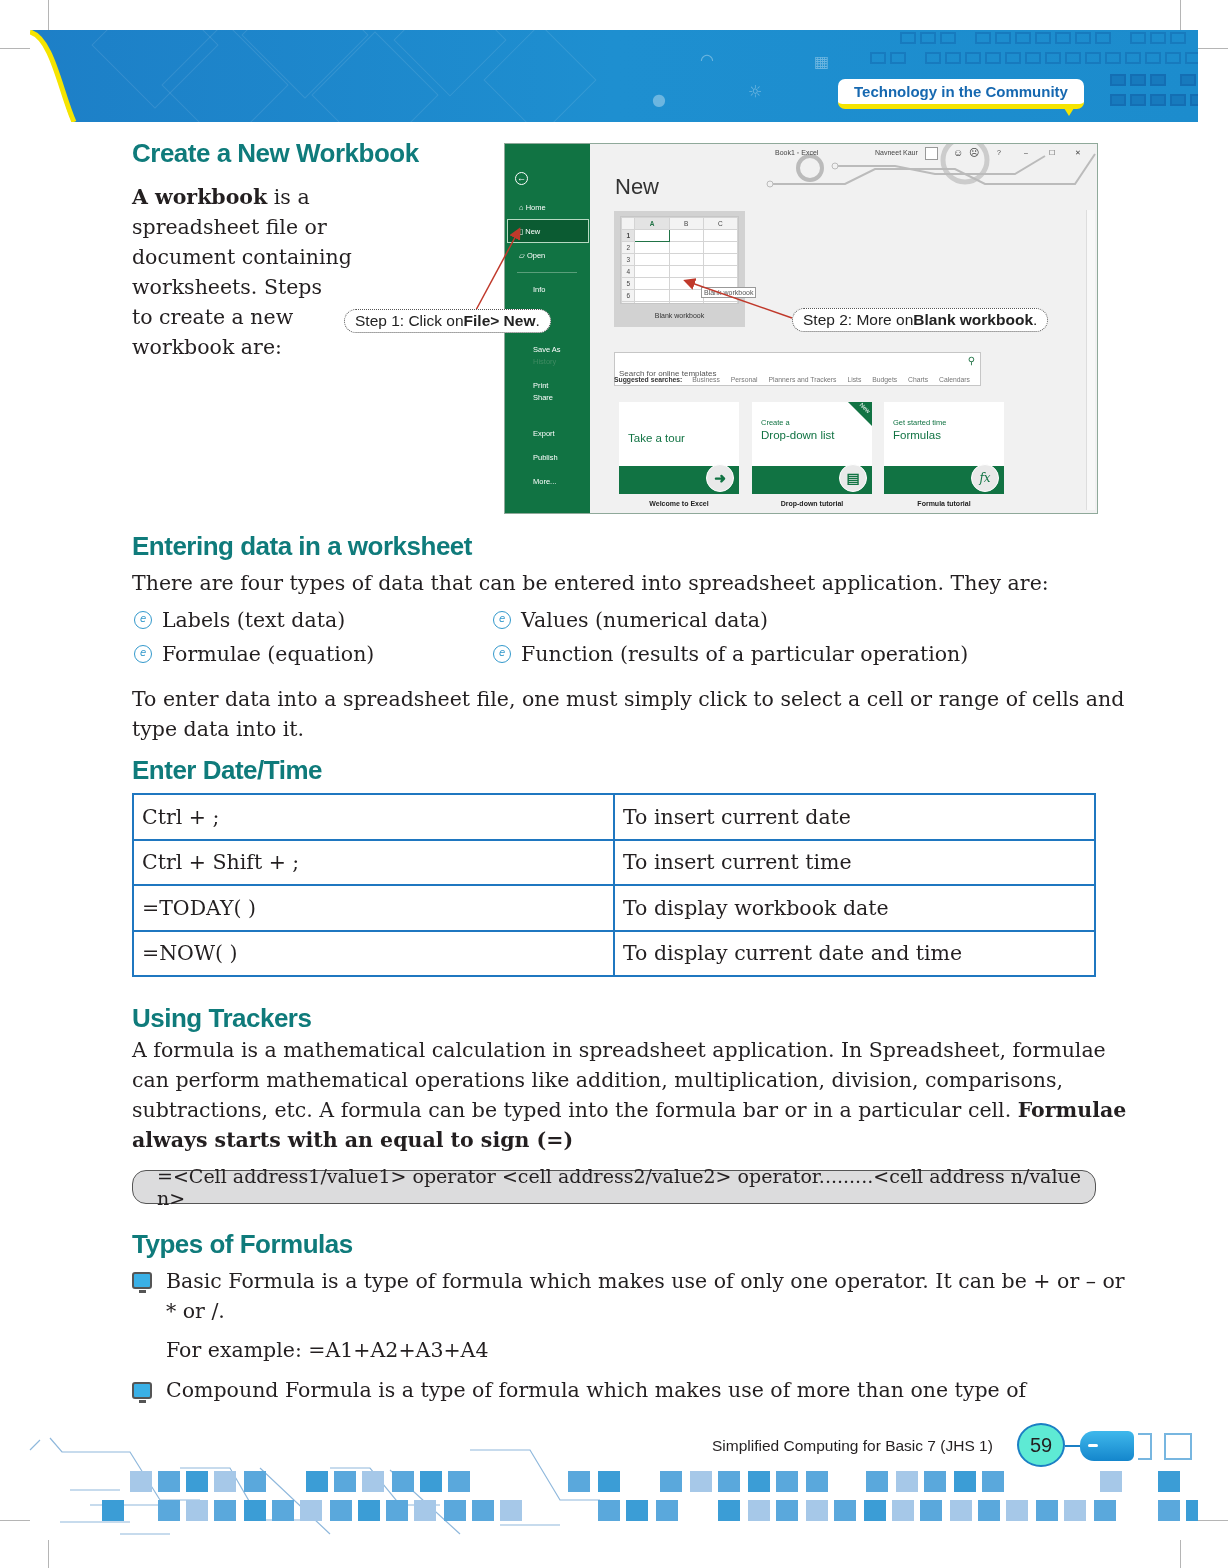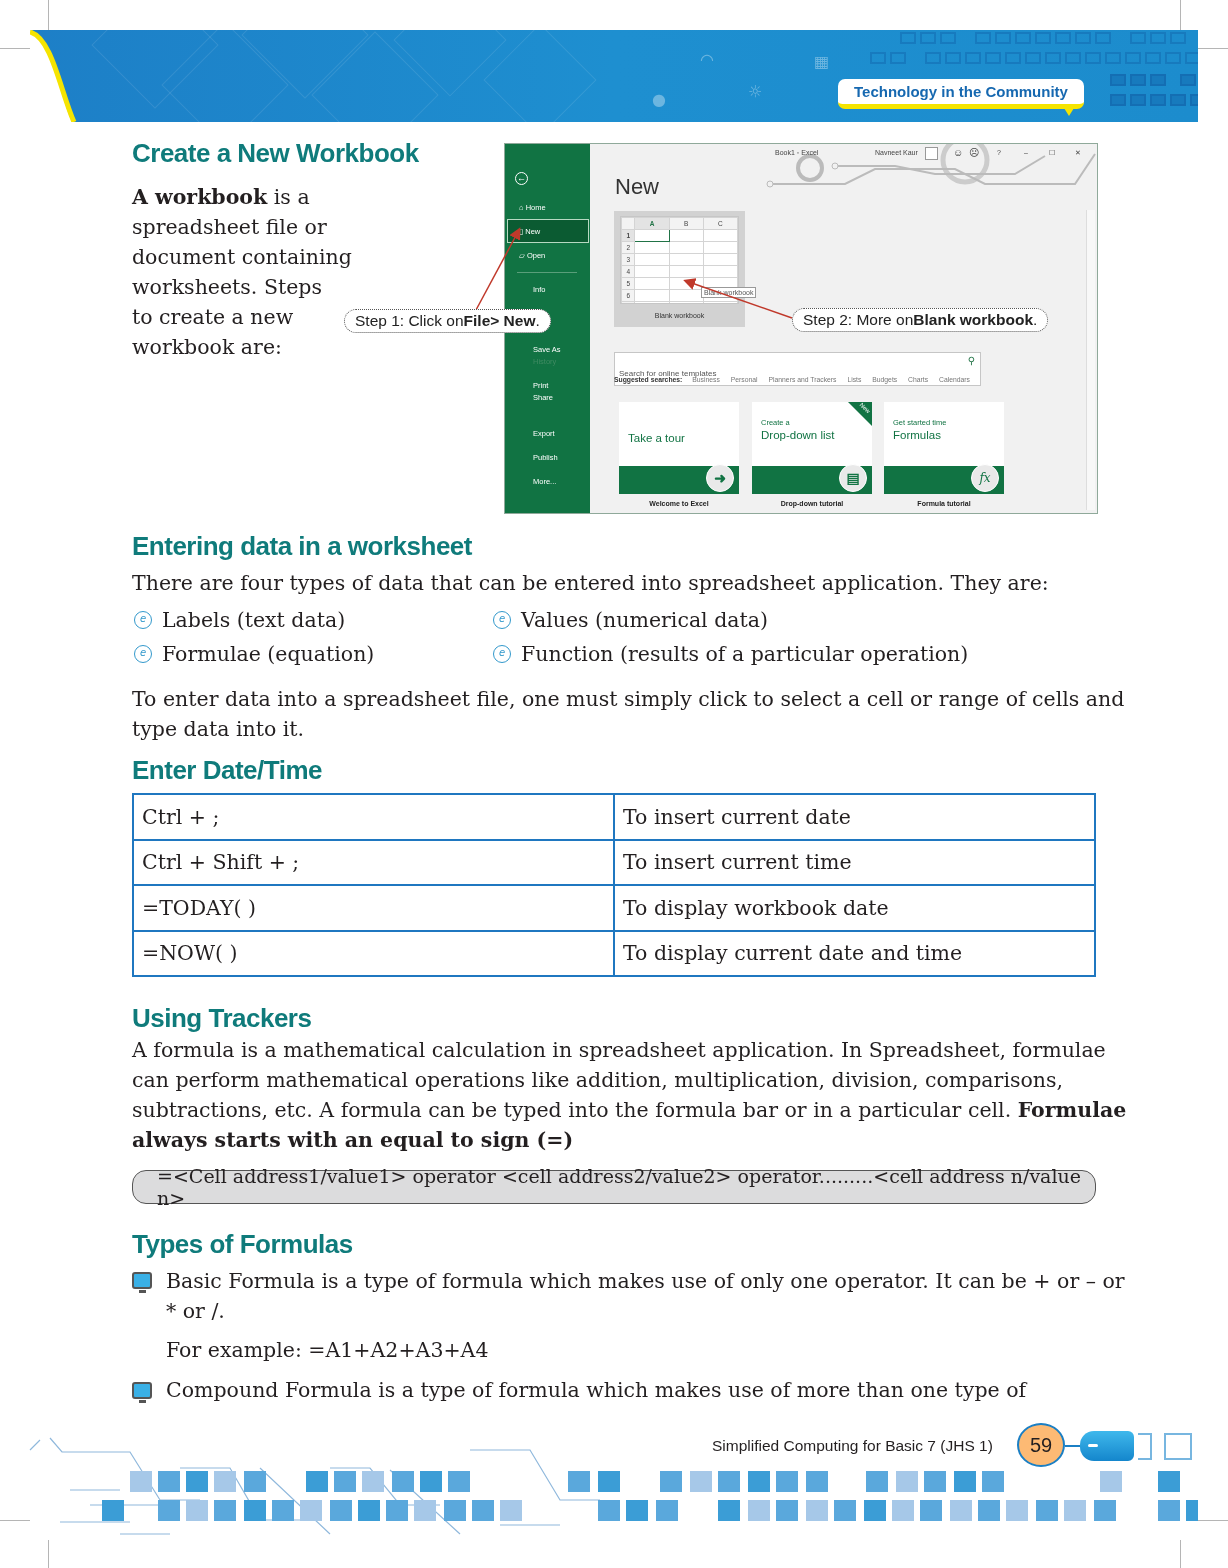--- a/index.html
+++ b/index.html
@@ -51,21 +51,21 @@
   .e-icon { width: 18px; height: 18px; border: 1.5px solid #3399cc; border-radius: 50%; color: #3399cc; font-size: 10px; text-align: center; line-height: 14px; margin-right: 10px; font-family: "DejaVu Sans", sans-serif; font-style: italic; }
   
   .dt-table { position: absolute; left: 132px; top: 793px; width: 964px; border-collapse: collapse; font-size: 20.5px; }
   .dt-table td { border: 2px solid #1f77c0; height: 45.5px; padding: 0 8px; vertical-align: middle; }
   .dt-table td:first-child { width: 481px; }
   .formula-box { position: absolute; left: 132px; top: 1170px; width: 964px; height: 34px; background: #dcdcdd; border: 1.5px solid #555; border-radius: 14px; font-size: 19px; display: flex; align-items: center; padding-left: 24px; }
   .pc-icon { width: 20px; height: 17px; background: #3ab0e6; border: 2px solid #555; border-radius: 3px; margin-right: 14px; position: relative; flex: none; }
   .pc-icon::after { content: ""; position: absolute; left: 5px; bottom: -6px; width: 7px; height: 3px; background: #555; }
   
   .footer-text { position: absolute; left: 712px; top: 1437px; font-family: "Liberation Sans", sans-serif; font-size: 15.5px; color: #231f20; }
-  .page-num { position: absolute; left: 1017px; top: 1423px; width: 48px; height: 44px; border: 2px solid #1b7fc4; border-radius: 50%; background: #fdba74; font-family: "Liberation Sans", sans-serif; font-size: 20px; display: flex; align-items: center; justify-content: center; }
+  .page-num { position: absolute; left: 1017px; top: 1423px; width: 48px; height: 44px; border: 2px solid #1b7fc4; border-radius: 50%; background: #5eead4; font-family: "Liberation Sans", sans-serif; font-size: 20px; display: flex; align-items: center; justify-content: center; }
   .mouse { position: absolute; left: 1080px; top: 1431px; width: 54px; height: 30px; background: linear-gradient(#3fb8ec, #1486cc); border-radius: 14px 6px 6px 14px; }
   .mouse::before { content: ""; position: absolute; left: 8px; top: 13px; width: 10px; height: 3px; background: #fff; border-radius: 2px; }
   .sq-outline { position: absolute; border: 2px solid #77b6e0; }
   .ftile { position: absolute; width: 22px; height: 21px; }
 </style>
 </head>
 <body>
 
 <div class="crop" style="left:48px;top:0;width:1px;height:30px;"></div>
 <div class="crop" style="left:1180px;top:0;width:1px;height:30px;"></div>

